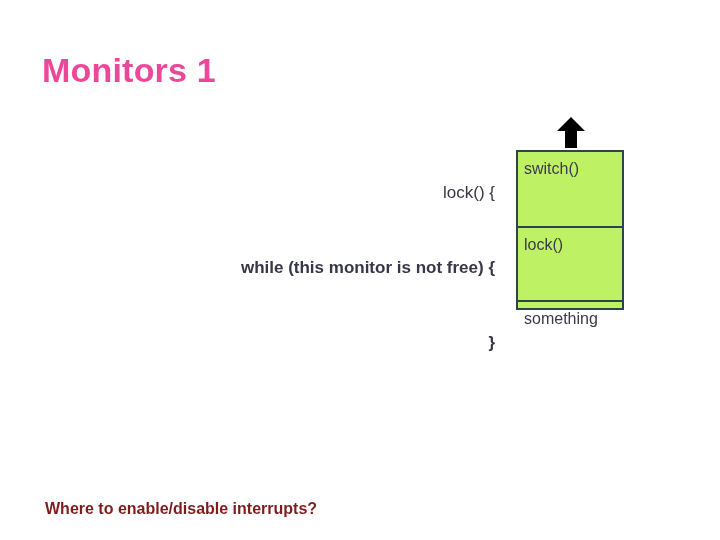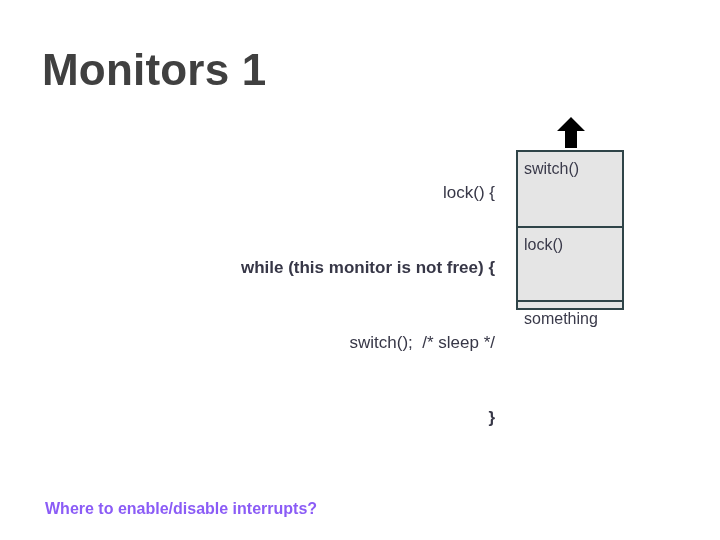--- a/index.html
+++ b/index.html
@@ -24,23 +24,23 @@
     width: 720px;
     height: 540px;
     background: #ffffff;
   }
 
   
   #slide-title {
     position: absolute;
     left: 42px;
     top: 50px;
-    font-size: 44px;
+    font-size: 34px;
     font-weight: bold;
-    color: #404040;
+    color: #ec4899;
     letter-spacing: 0.2px;
     line-height: 40px;
     white-space: nowrap;
   }
 
   
   #code-area {
     position: absolute;
     left: 45px;
     top: 130px;
@@ -61,21 +61,21 @@
   .ind-1 { padding-left: 28px; font-weight: bold; }
   .ind-2 { padding-left: 56px; }
 
   
   #question {
     position: absolute;
     left: 45px;
     top: 500px;
     font-size: 16px;
     font-weight: bold;
-    color: #8b5cf6;
+    color: #7f1d1d;
     white-space: nowrap;
   }
 
   
   #stack-diagram {
     position: absolute;
     left: 516px;
     top: 117px;
     width: 110px;
   }
@@ -87,21 +87,21 @@
     height: 31px;
     overflow: visible;
   }
   #stack-box {
     position: absolute;
     left: 0px;
     top: 33px;
     width: 108px;
     height: 160px;
     border: 2px solid #2f4448;
-    background: #e5e5e5;
+    background: #bef264;
     box-sizing: border-box;
   }
   .stack-cell {
     height: 53px;
     box-sizing: border-box;
     padding: 7px 0 0 6px;
     font-size: 16px;
     color: #3a3a4a;
     line-height: 19px;
     white-space: nowrap;
@@ -117,21 +117,20 @@
 
 <div id="slide">
 
   <div id="slide-title">Monitors 1</div>
 
   <div id="code-area">
 
     <div id="lock-block" class="code-block">
       <div class="code-line ind-0">lock() {</div>
       <div class="code-line ind-1">while (this monitor is not free) {</div>
-      <div class="code-line ind-2">switch();  /* sleep */</div>
       <div class="code-line ind-1">}</div>
       
       
     </div>
 
   </div>
 
   <div id="question">Where to enable/disable interrupts?</div>
 
   <div id="stack-diagram">

